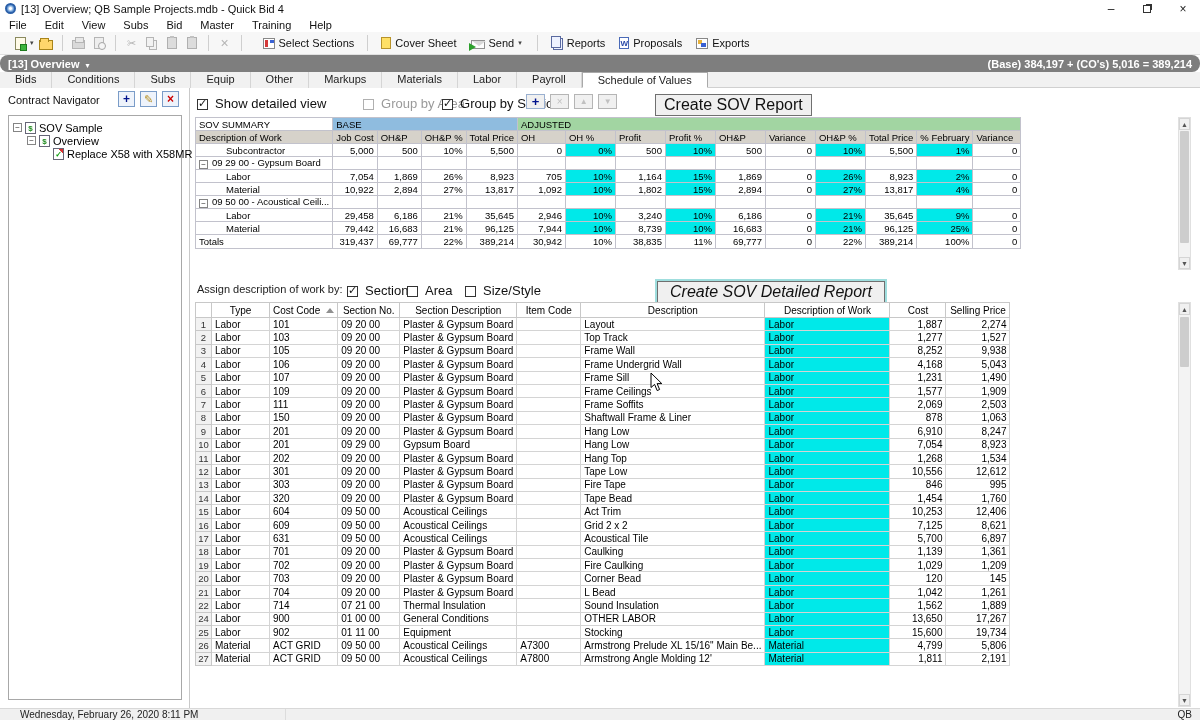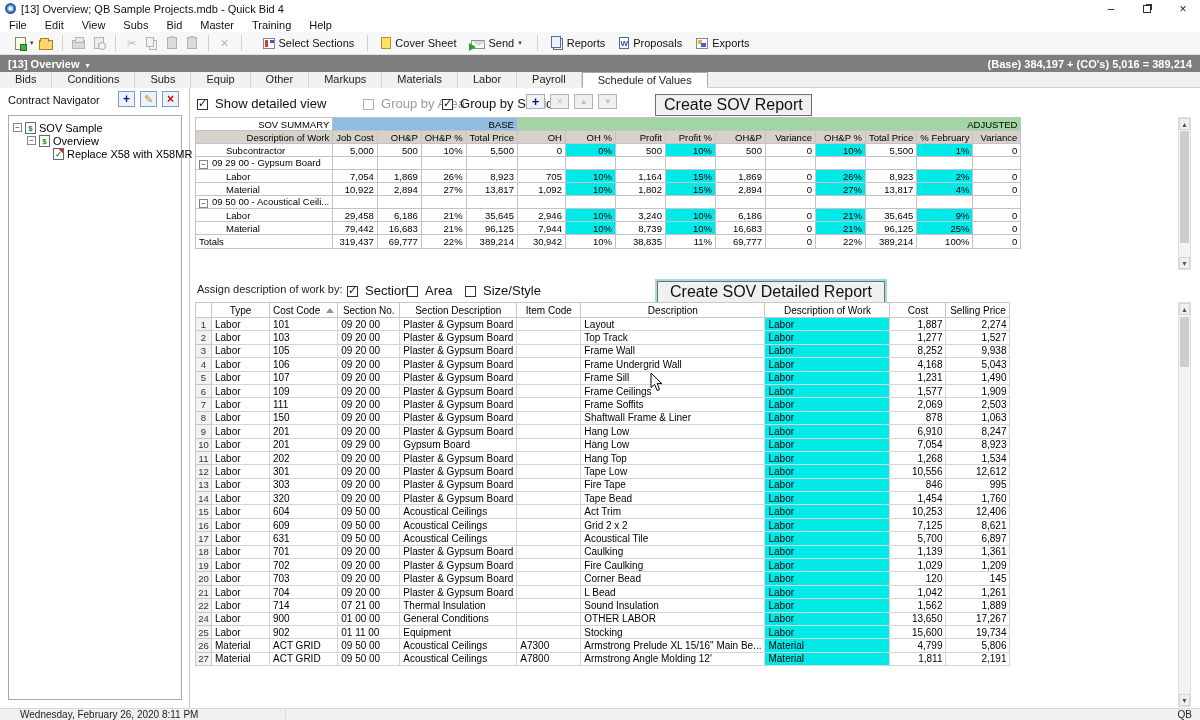--- a/index.html
+++ b/index.html
@@ -44,21 +44,21 @@
   .i-send{width:14px;height:9px;background:#fdfdfd;border:1px solid #909090;position:relative;margin-top:2px;}
   .i-send::before{content:"";position:absolute;left:0;top:0;border-left:7px solid transparent;border-right:7px solid transparent;border-top:5px solid #d8d8d8;}
   .i-send::after{content:"";position:absolute;left:-3px;bottom:-3px;width:0;height:0;border-top:4px solid transparent;border-bottom:4px solid transparent;border-left:7px solid #2ca02c;}
   .i-reports{width:10px;height:12px;background:#eef2ff;border:1px solid #5a6aa0;box-shadow:2px 2px 0 -1px #eef2ff,2px 2px 0 0 #5a6aa0;margin:-2px 2px 0 0;}
   .i-proposals{width:10px;height:12px;background:#fff;border:1px solid #4a6ab8;color:#2a4aa8;font-size:8px;font-weight:bold;display:flex;align-items:center;justify-content:center;}
   .i-exports{width:12px;height:11px;background:#fff;border:1px solid #888;position:relative;}
   .i-exports::before{content:"";position:absolute;left:1px;top:1px;width:4px;height:4px;background:#e8b23a;}
   .i-exports::after{content:"";position:absolute;right:1px;bottom:1px;width:5px;height:4px;background:#3a62d4;}
 
   
-  .viewbar{position:absolute;left:0;top:55px;width:1200px;height:17px;background:#7e7e7e;color:#fff;display:flex;align-items:center;justify-content:space-between;padding:0 8px;font-weight:bold;font-size:11px;}
+  .viewbar{position:absolute;left:0;top:55px;width:1200px;height:17px;background:#7e7e7e;color:#fff;display:flex;align-items:center;justify-content:space-between;padding:0 8px;font-weight:bold;font-size:11px;border-radius:8px;}
   .viewbar .caret{font-size:8px;margin-left:6px;font-weight:normal;}
 
   
   .tabstrip{position:absolute;left:0;top:72px;width:1200px;height:16px;background:#f1f1f1;border-bottom:1px solid #d0d0d0;display:flex;}
   .tab{padding:0 15px;height:16px;line-height:15px;font-size:11px;color:#222;border-right:1px solid #d5d5d5;background:#f1f1f1;}
   .tab.active{background:#fff;border:1px solid #a9a9a9;border-bottom:1px solid #fff;font-weight:normal;}
 
   
   .left-panel{position:absolute;left:0;top:88px;width:190px;height:620px;background:#fff;border-right:1px solid #c9c9c9;}
   .nav-header{position:absolute;left:8px;top:6px;font-size:11px;color:#111;}
@@ -77,27 +77,27 @@
   .controls-row{position:absolute;left:190px;top:88px;width:1010px;height:26px;background:#fff;}
   .cb{display:inline-block;width:11px;height:11px;border:1px solid #333;background:#fff;vertical-align:-2px;margin-right:4px;position:relative;}
   .cb.checked::after{content:"✓";position:absolute;left:0px;top:-3px;font-size:11px;color:#111;}
   .cb.disabled{border-color:#b0b0b0;}
   .cb-label{font-size:13px;color:#111;}
   .cb-label.disabled{color:#9a9a9a;}
   .mini-btn{display:inline-flex;align-items:center;justify-content:center;width:19px;height:15px;border:1px solid #b5b5b5;background:#f0f0f0;font-size:10px;vertical-align:middle;margin-right:2px;}
   .mini-btn.plus{color:#00128c;font-weight:bold;font-size:13px;border-color:#9ab0d0;}
   .mini-btn .gl{color:#c0c0c0;}
   .push-btn{display:inline-block;border:1px solid #707070;background:#f0f0f0;font-size:16px;padding:1px 8px;color:#111;}
-  .push-btn.hl{box-shadow:0 0 0 2px #9fdede;}
+  .push-btn.hl{box-shadow:0 0 0 2px #9fdede;font-style:italic;}
 
   
   #summary-wrap{position:absolute;left:195px;top:117px;}
   #summary-wrap table{border-collapse:collapse;table-layout:fixed;font-size:9.5px;}
   #summary-wrap th,#summary-wrap td{border:1px solid #c2c2cc;overflow:hidden;white-space:nowrap;padding:0 3px;height:13px;}
-  #summary-wrap thead th{font-weight:normal;text-align:right;}
+  #summary-wrap thead th{font-weight:normal;text-align:left;}
   th.sum-title{background:#fff;height:15px;}
   th.hd-base{background:var(--base-blue,#8fbcdf);}
   th.hd-adj{background:var(--adj-green,#a2d5a2);}
   tr.h2 th{background:#d6d2ca;height:16px;}
   #summary-wrap td.lbl{text-align:left;}
   #summary-wrap td.lbl.item{padding-left:30px;}
   #summary-wrap td.num{text-align:right;}
   #summary-wrap td.cyan{background:var(--cyan,#00e9e9);}
   #summary-wrap tr.totals td{font-weight:normal;height:14px;}
   #summary-wrap td .expander{display:inline-block;vertical-align:-1px;margin-right:4px;}

